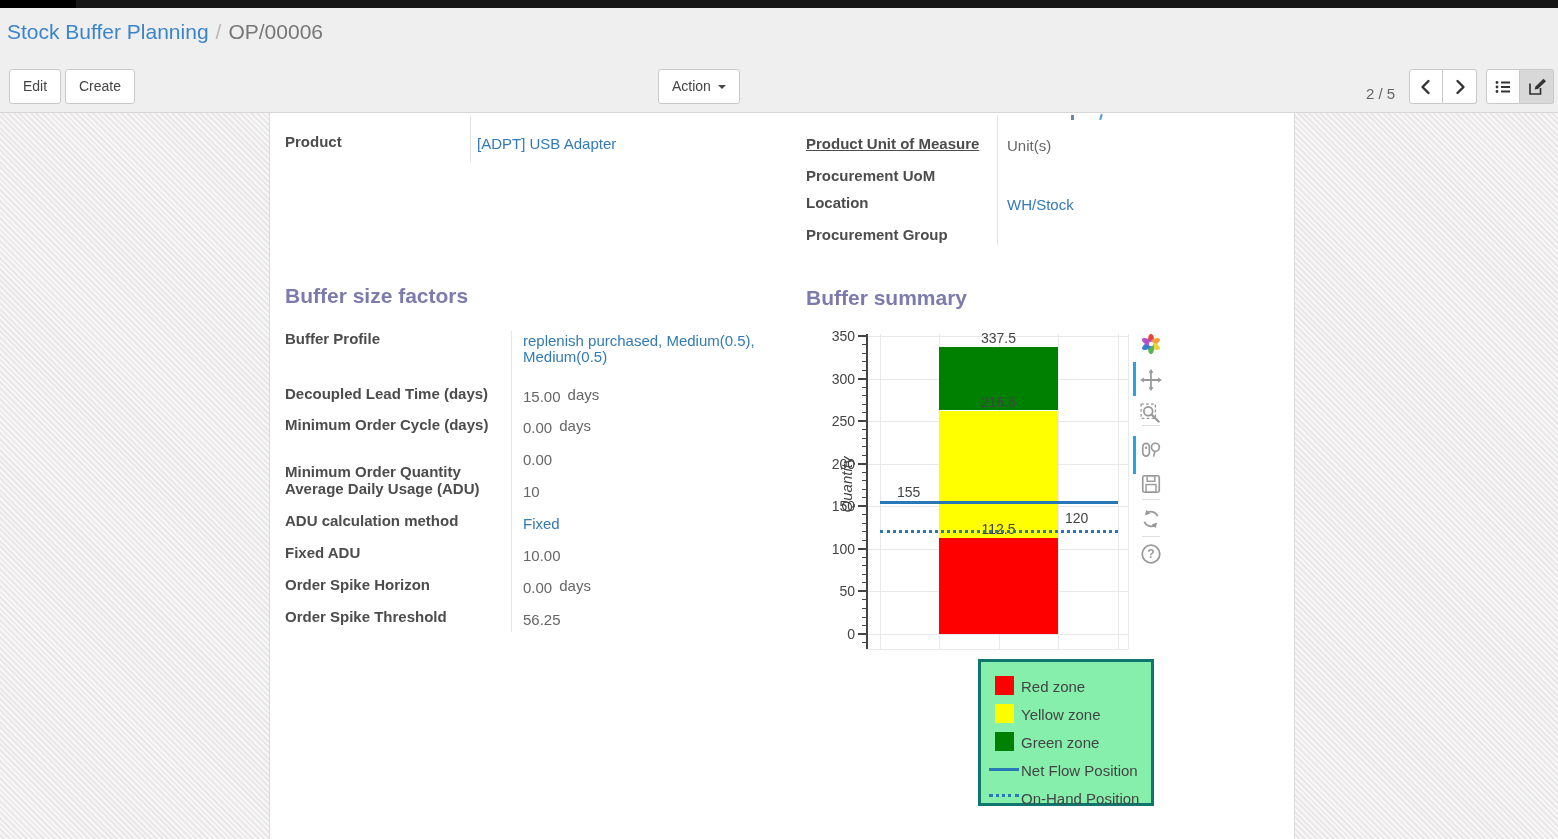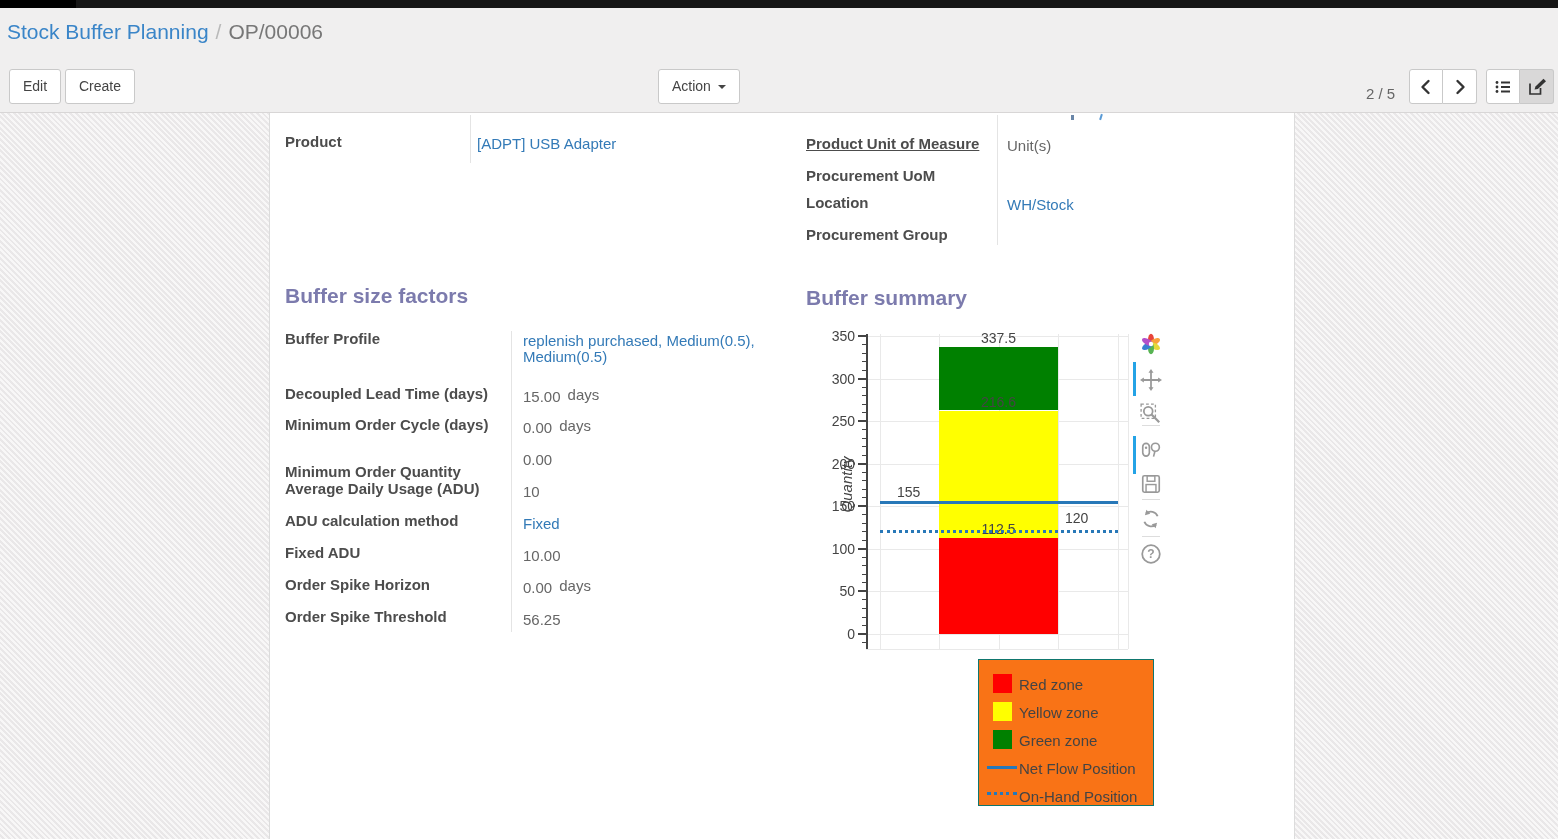--- a/index.html
+++ b/index.html
@@ -61,21 +61,21 @@
     transform:rotate(-90deg); transform-origin:center; width:80px; text-align:center; }
 
   
   .modebar { position:absolute; left:323px; top:0; width:46px; }
   .mb-icon { position:absolute; left:7px; width:22px; height:22px; cursor:pointer; }
   .mb-blue { position:absolute; left:0; width:3px; background:#24a3e6; }
   .mb-sep { position:absolute; left:9px; width:18px; height:1px; background:#ddd; }
 
   
   .legend { position:absolute; left:708px; top:546px; width:176px; height:147px;
-    background:#f97316; border:1px solid #0f766e; }
+    background:#86efac; border:3px solid #0f766e; }
   .leg-row { position:absolute; left:0; width:100%; height:22px; cursor:pointer; }
   .leg-swatch { position:absolute; }
   .leg-label { position:absolute; left:40px; top:2px; font-size:15px; color:#444; white-space:nowrap; }
 
   .frag { position:absolute; }
 </style>
 </head>
 <body>
 
 <div class="topbar">

